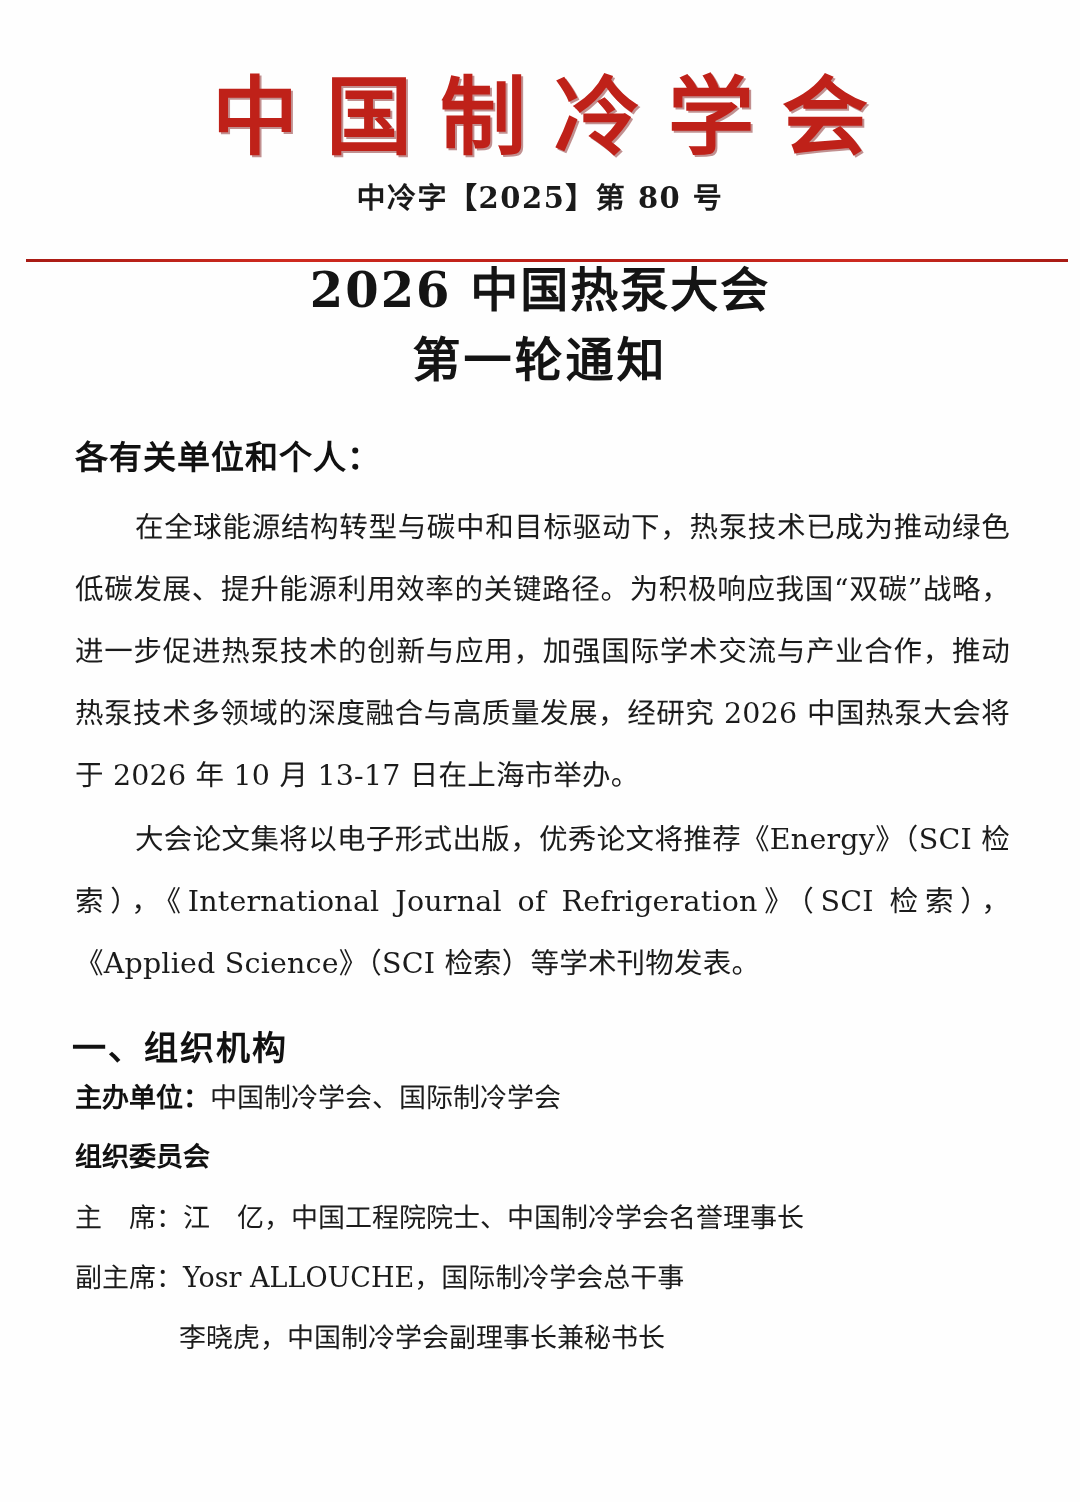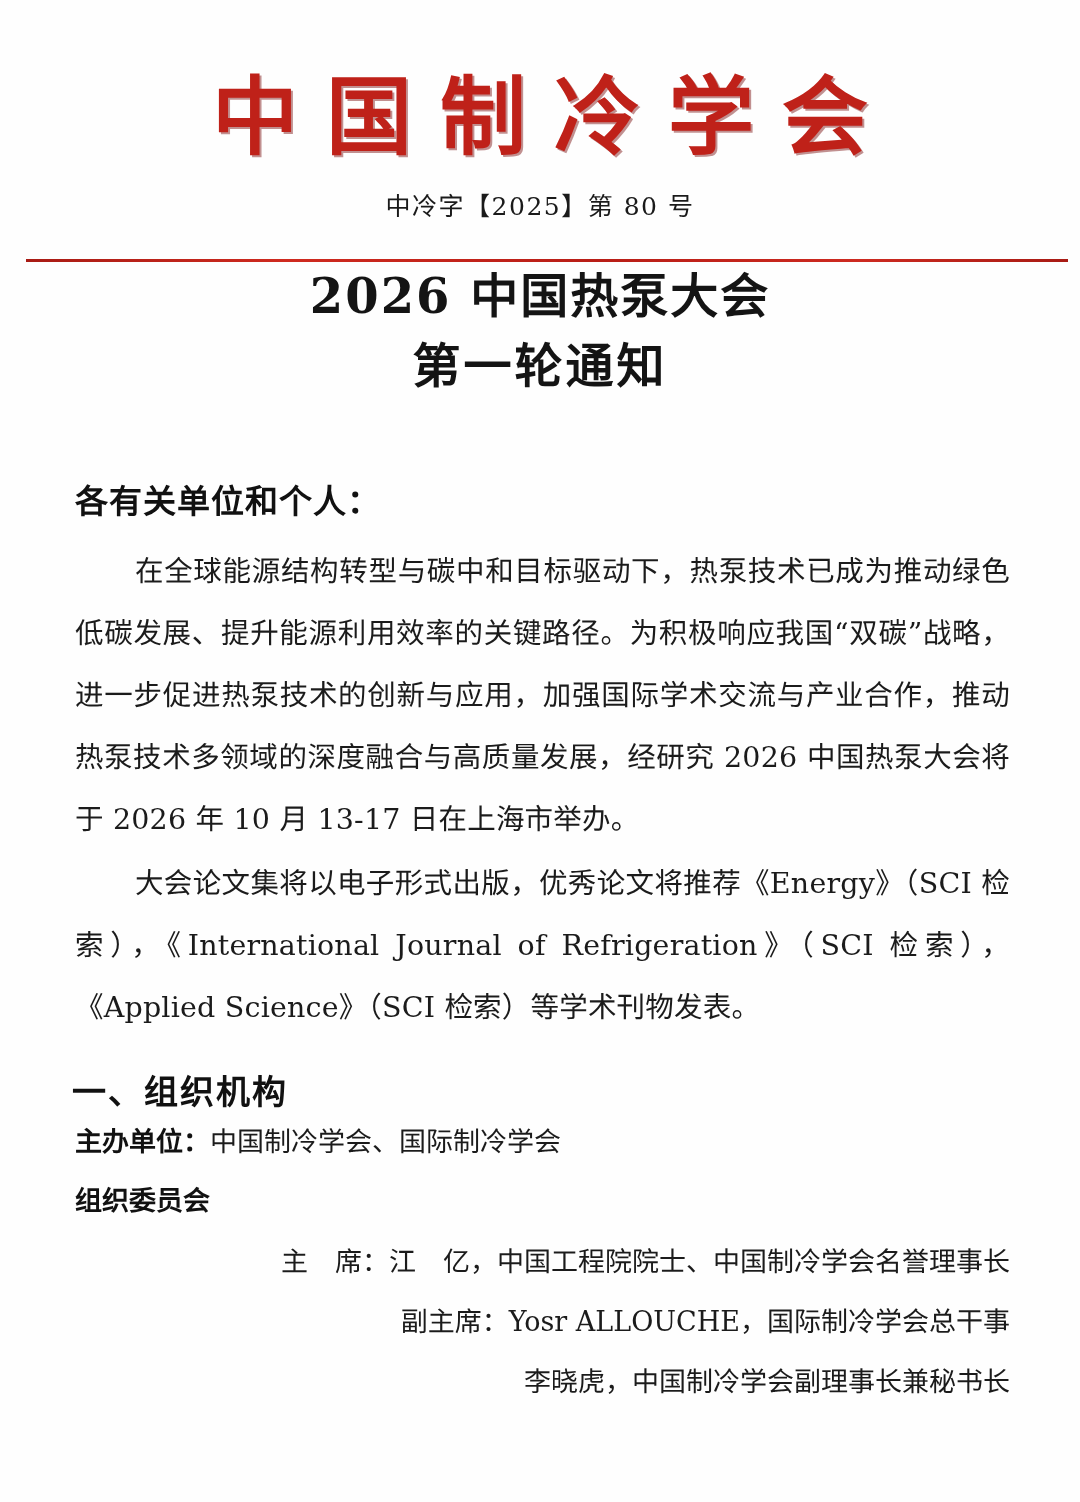--- a/index.html
+++ b/index.html
@@ -33,24 +33,24 @@
     font-weight: bold;
     font-size: 86px;
     line-height: 1.0;
     letter-spacing: 28px;
     text-indent: 28px;
     color: #bf2119;
     text-shadow: 2px 2px 0 rgba(120,12,10,0.45);
     white-space: nowrap;
   }
   .doc-number {
-    margin-top: 26px;
+    margin-top: 14px;
     font-family: "DejaVu Serif", "Liberation Serif", serif;
-    font-weight: normal;
-    font-size: 25px;
+    font-weight: bold;
+    font-size: 29px;
     letter-spacing: 1.5px;
     color: #1a1a1a;
   }
   .red-rule {
     position: absolute;
     left: 26px;
     right: 12px;
     top: 259px;
     height: 3px;
     background: linear-gradient(90deg, #a81b14 0%, #cf2a1f 25%, #b81d16 55%, #cd2a20 80%, #a81b14 100%);
@@ -67,21 +67,21 @@
     color: #141414;
     letter-spacing: 2px;
   }
   .doc-title .line2 {
     display: block;
     letter-spacing: 3px;
   }
 
   
   .body-area {
-    margin-top: 74px;
+    margin-top: 36px;
     padding: 0 70px 0 75px;
   }
   .salutation {
     font-family: "DejaVu Sans", "Liberation Sans", sans-serif;
     font-weight: bold;
     font-size: 33px;
     color: #111111;
     letter-spacing: 1px;
     margin-bottom: 18px;
   }
@@ -128,21 +128,20 @@
     font-weight: bold;
     font-size: 27px;
     line-height: 62px;
     color: #111111;
   }
   .roster-line {
     font-size: 27px;
     line-height: 60px;
     color: #1b1b1b;
     white-space: pre;
-    text-align: right;
   }
   .roster-line.indented {
     padding-left: 104px;
   }
   .roster-role {
     display: inline;
   }
 </style>
 </head>
 <body>

